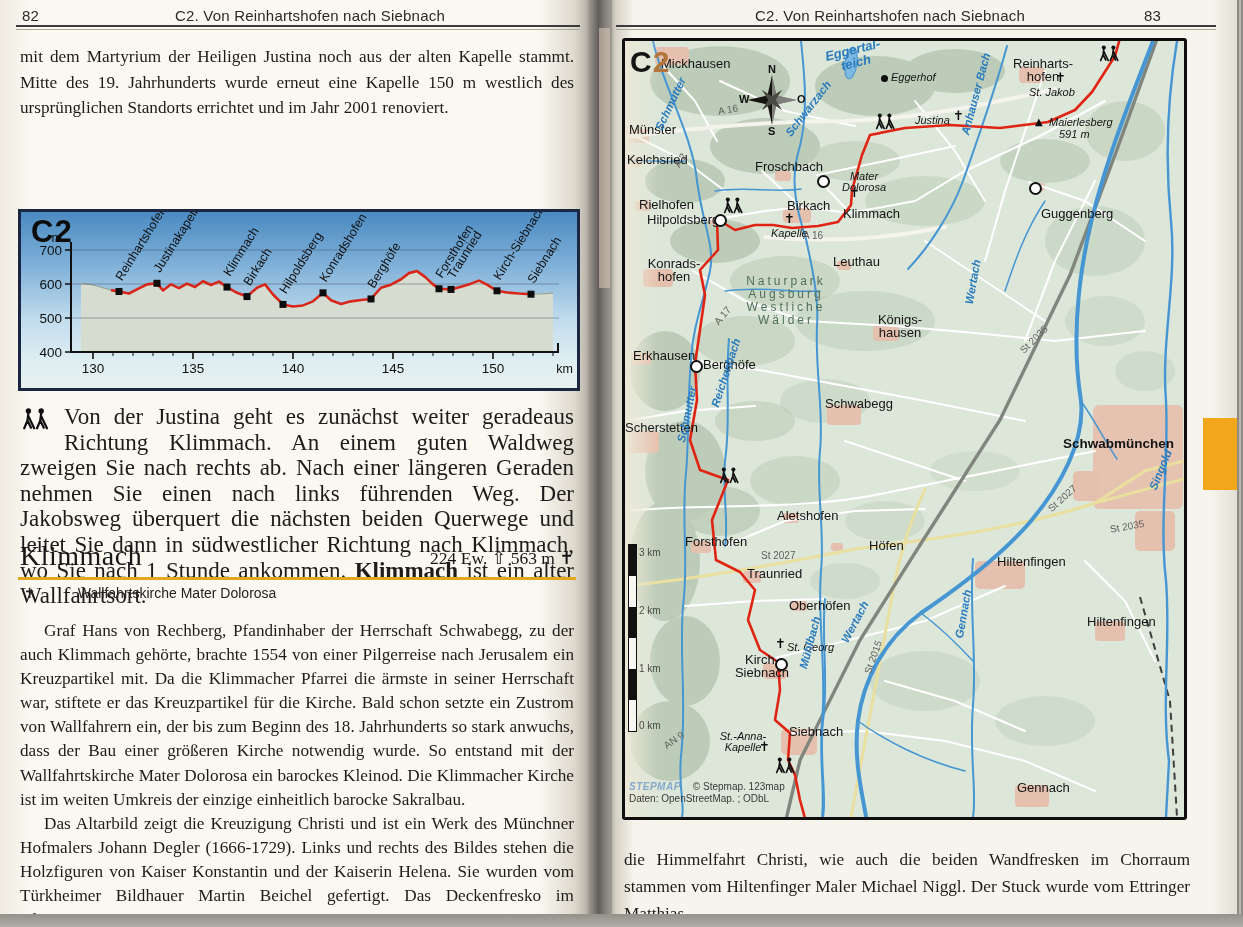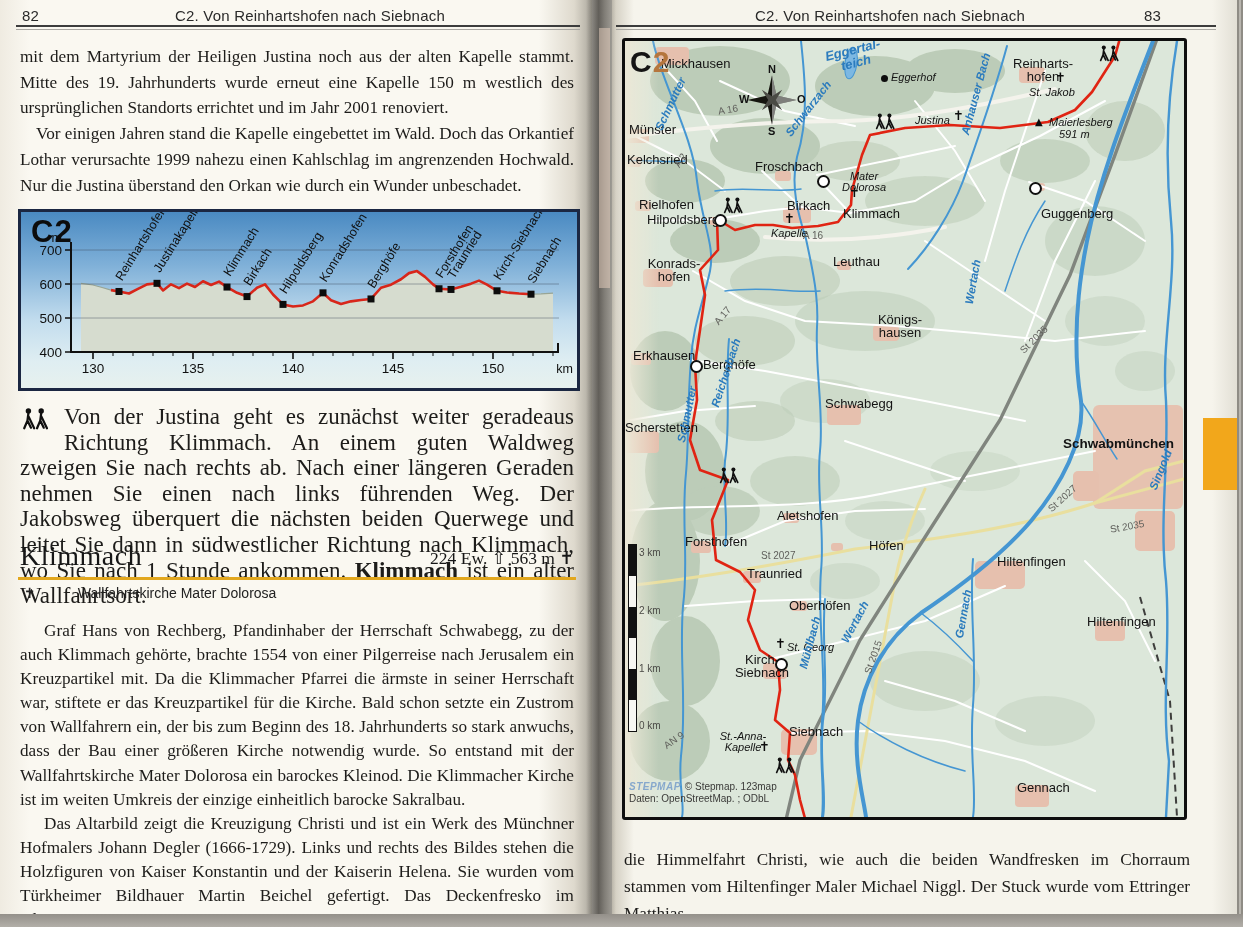--- a/index.html
+++ b/index.html
@@ -68,36 +68,35 @@
   .mpeak{position:absolute;font-family:"DejaVu Sans",sans-serif;font-size:10px;color:#0d0d0d;line-height:10px;}
   .mhiker{position:absolute;}
   #map-c2 .c{font-size:30px;font-weight:bold;color:#141414;}
   #map-c2 .n{font-size:30px;font-weight:bold;color:#b5763d;}
   #map-c2{position:absolute;left:5px;top:4px;letter-spacing:1px;}
   #compass{position:absolute;left:112px;top:22px;width:70px;height:74px;}
   #compass .pt{position:absolute;font-size:11px;font-weight:bold;color:#111;}
   #scalebar{position:absolute;left:3px;top:503px;width:7px;height:186px;border:1px solid #111;background:
      repeating-linear-gradient(to bottom,#111 0 31px,#f7f7f2 31px 62px);}
   #attrib{position:absolute;left:4px;top:740px;font-size:10px;color:#3a3a38;line-height:12px;}
-  #attrib .logo{font-weight:bold;font-style:italic;color:#86a8cc;letter-spacing:.5px;margin-right:4px;}
+  #attrib .logo{font-weight:bold;font-style:italic;color:#86a8cc;letter-spacing:.5px;margin-right:12px;}
   #caption{position:absolute;left:624px;top:846px;width:566px;font-size:17.2px;line-height:27px;text-align:justify;}
   #yellow-tab{position:absolute;left:1203px;top:418px;width:34px;height:72px;background:#f2a71b;}
 </style>
 </head>
 <body>
 
 <div class="page" id="page-left">
   <div class="hdr" style="left:22px;">82</div>
   <div class="hdr" style="left:70px;width:480px;text-align:center;">C2. Von Reinhartshofen nach Siebnach</div>
   <div class="rule1" style="left:16px;top:25px;width:564px;"></div>
   <div class="rule2" style="left:16px;top:29px;width:564px;"></div>
 
   <div id="flow1" class="serif">
     <p>mit dem Martyrium der Heiligen Justina noch aus der alten Kapelle stammt. Mitte des 19. Jahrhunderts wurde erneut eine Kapelle 150 m westlich des ursprünglichen Standorts errichtet und im Jahr 2001 renoviert.</p>
-    <p>Vor einigen Jahren stand die Kapelle eingebettet im Wald. Doch das Orkantief Lothar verursachte 1999 nahezu einen Kahlschlag im angrenzenden Hochwald. Nur die Justina überstand den Orkan wie durch ein Wunder unbeschadet.</p>
   </div>
 
   <div id="chartbox">
     <svg id="profile-svg" width="556" height="176">
         <polygon points="60.000000000000114,71.32 72,73.02 82,75.74 90.00000000000011,78.12 98.00000000000023,79.47999999999999 108.00000000000023,81.52 115.99999999999977,77.44 125.99999999999977,72.33999999999999 135.99999999999977,71.32 142,78.46 150.0000000000001,72.33999999999999 158.00000000000023,76.08 165.99999999999977,71.66 173.9999999999999,75.06 182,69.28 190.0000000000001,73.02 198.00000000000023,69.61999999999999 205.99999999999977,75.06 215.99999999999977,80.84 225.99999999999977,84.58 235.99999999999977,75.74 243.9999999999999,72.33999999999999 252,82.53999999999999 262,92.4 272,94.44 282,93.41999999999999 292,89.34 302,80.84 310.0000000000001,88.32 320.0000000000001,92.06 330.0000000000001,89.34 340.0000000000001,87.97999999999999 350.0000000000001,86.96 360.0000000000001,75.74 370.0000000000001,72.67999999999999 380.0000000000001,67.24 388.0000000000002,61.11999999999999 395.9999999999998,59.08 403.9999999999999,64.86 412,72.33999999999999 418.0000000000002,76.75999999999999 430.0000000000001,77.44 440.0000000000001,74.72 450.0000000000001,71.66 458.0000000000002,68.6 465.9999999999998,72.67999999999999 475.9999999999998,78.8 485.9999999999998,80.5 498.0000000000002,81.52 510.0000000000001,82.19999999999999 520.0000000000001,81.85999999999999 532,81.17999999999999 532,140 60.000000000000114,140" fill="#d6dccf" stroke="none"></polygon>
         <polyline points="60.000000000000114,71.32 72,73.02 82,75.74 90.00000000000011,78.12 98.00000000000023,79.47999999999999 108.00000000000023,81.52 115.99999999999977,77.44 125.99999999999977,72.33999999999999 135.99999999999977,71.32 142,78.46 150.0000000000001,72.33999999999999 158.00000000000023,76.08 165.99999999999977,71.66 173.9999999999999,75.06 182,69.28 190.0000000000001,73.02 198.00000000000023,69.61999999999999 205.99999999999977,75.06 215.99999999999977,80.84 225.99999999999977,84.58 235.99999999999977,75.74 243.9999999999999,72.33999999999999 252,82.53999999999999 262,92.4 272,94.44 282,93.41999999999999 292,89.34 302,80.84 310.0000000000001,88.32 320.0000000000001,92.06 330.0000000000001,89.34 340.0000000000001,87.97999999999999 350.0000000000001,86.96 360.0000000000001,75.74 370.0000000000001,72.67999999999999 380.0000000000001,67.24 388.0000000000002,61.11999999999999 395.9999999999998,59.08 403.9999999999999,64.86 412,72.33999999999999 418.0000000000002,76.75999999999999 430.0000000000001,77.44 440.0000000000001,74.72 450.0000000000001,71.66 458.0000000000002,68.6 465.9999999999998,72.67999999999999 475.9999999999998,78.8 485.9999999999998,80.5 498.0000000000002,81.52 510.0000000000001,82.19999999999999 520.0000000000001,81.85999999999999 532,81.17999999999999" fill="none" stroke="#98a596" stroke-width="1.2"></polyline>
         <line x1="50" y1="106" x2="538" y2="106" stroke="#3c4a5a" stroke-width="0.8" opacity="0.55"></line>
         <line x1="50" y1="72" x2="538" y2="72" stroke="#3c4a5a" stroke-width="0.8" opacity="0.55"></line>
         <line x1="50" y1="37.999999999999986" x2="538" y2="37.999999999999986" stroke="#3c4a5a" stroke-width="0.8" opacity="0.55"></line>
         <polyline points="90.00000000000011,78.12 98.00000000000023,79.47999999999999 108.00000000000023,81.52 115.99999999999977,77.44 125.99999999999977,72.33999999999999 135.99999999999977,71.32 142,78.46 150.0000000000001,72.33999999999999 158.00000000000023,76.08 165.99999999999977,71.66 173.9999999999999,75.06 182,69.28 190.0000000000001,73.02 198.00000000000023,69.61999999999999 205.99999999999977,75.06 215.99999999999977,80.84 225.99999999999977,84.58 235.99999999999977,75.74 243.9999999999999,72.33999999999999 252,82.53999999999999 262,92.4 272,94.44 282,93.41999999999999 292,89.34 302,80.84 310.0000000000001,88.32 320.0000000000001,92.06 330.0000000000001,89.34 340.0000000000001,87.97999999999999 350.0000000000001,86.96 360.0000000000001,75.74 370.0000000000001,72.67999999999999 380.0000000000001,67.24 388.0000000000002,61.11999999999999 395.9999999999998,59.08 403.9999999999999,64.86 412,72.33999999999999 418.0000000000002,76.75999999999999 430.0000000000001,77.44 440.0000000000001,74.72 450.0000000000001,71.66 458.0000000000002,68.6 465.9999999999998,72.67999999999999 475.9999999999998,78.8 485.9999999999998,80.5 498.0000000000002,81.52 510.0000000000001,82.19999999999999" fill="none" stroke="#d8261a" stroke-width="2.6" stroke-linejoin="round"></polyline>
@@ -402,20 +401,24 @@
       <div class="ml road" style="left: 92px; top: 64px; transform: rotate(-10deg); transform-origin: left top;">A 16</div>
       <div class="ml road" style="left: 46px; top: 122px; transform: rotate(-58deg); transform-origin: left top;">A 2</div>
       <div class="ml road" style="left: 178px; top: 188px;">A 16</div>
       <div class="ml road" style="left: 86px; top: 278px; transform: rotate(-50deg); transform-origin: left top;">A 17</div>
       <div class="ml road" style="left: 136px; top: 508px;">St 2027</div>
       <div class="ml road" style="left: 420px; top: 464px; transform: rotate(-42deg); transform-origin: left top;">St 2027</div>
       <div class="ml road" style="left: 484px; top: 482px; transform: rotate(-10deg); transform-origin: left top;">St 2035</div>
       <div class="ml road" style="left: 392px; top: 306px; transform: rotate(-45deg); transform-origin: left top;">St 2035</div>
       <div class="ml road" style="left: 236px; top: 630px; transform: rotate(-70deg); transform-origin: left top;">St 2015</div>
       <div class="ml road" style="left: 36px; top: 700px; transform: rotate(-35deg); transform-origin: left top;">AN 9</div>
+      <div class="ml area tc" style="left: 96px; top: 234px; width: 130px;">Naturpark
+Augsburg
+Westliche
+Wälder</div>
       <div class="mcircle" style="left: 192px; top: 134px;"></div>
       <div class="mcircle" style="left: 89px; top: 173px;"></div>
       <div class="mcircle" style="left: 65px; top: 319px;"></div>
       <div class="mcircle" style="left: 404px; top: 141px;"></div>
       <div class="mcircle" style="left: 150px; top: 617px;"></div>
       <div class="mcross" style="left: 430px; top: 30px;">✝</div>
       <div class="mcross" style="left: 328px; top: 68px;">✝</div>
       <div class="mcross" style="left: 224px; top: 145px;">✝</div>
       <div class="mcross" style="left: 159px; top: 171px;">✝</div>
       <div class="mcross" style="left: 150px; top: 596px;">✝</div>

